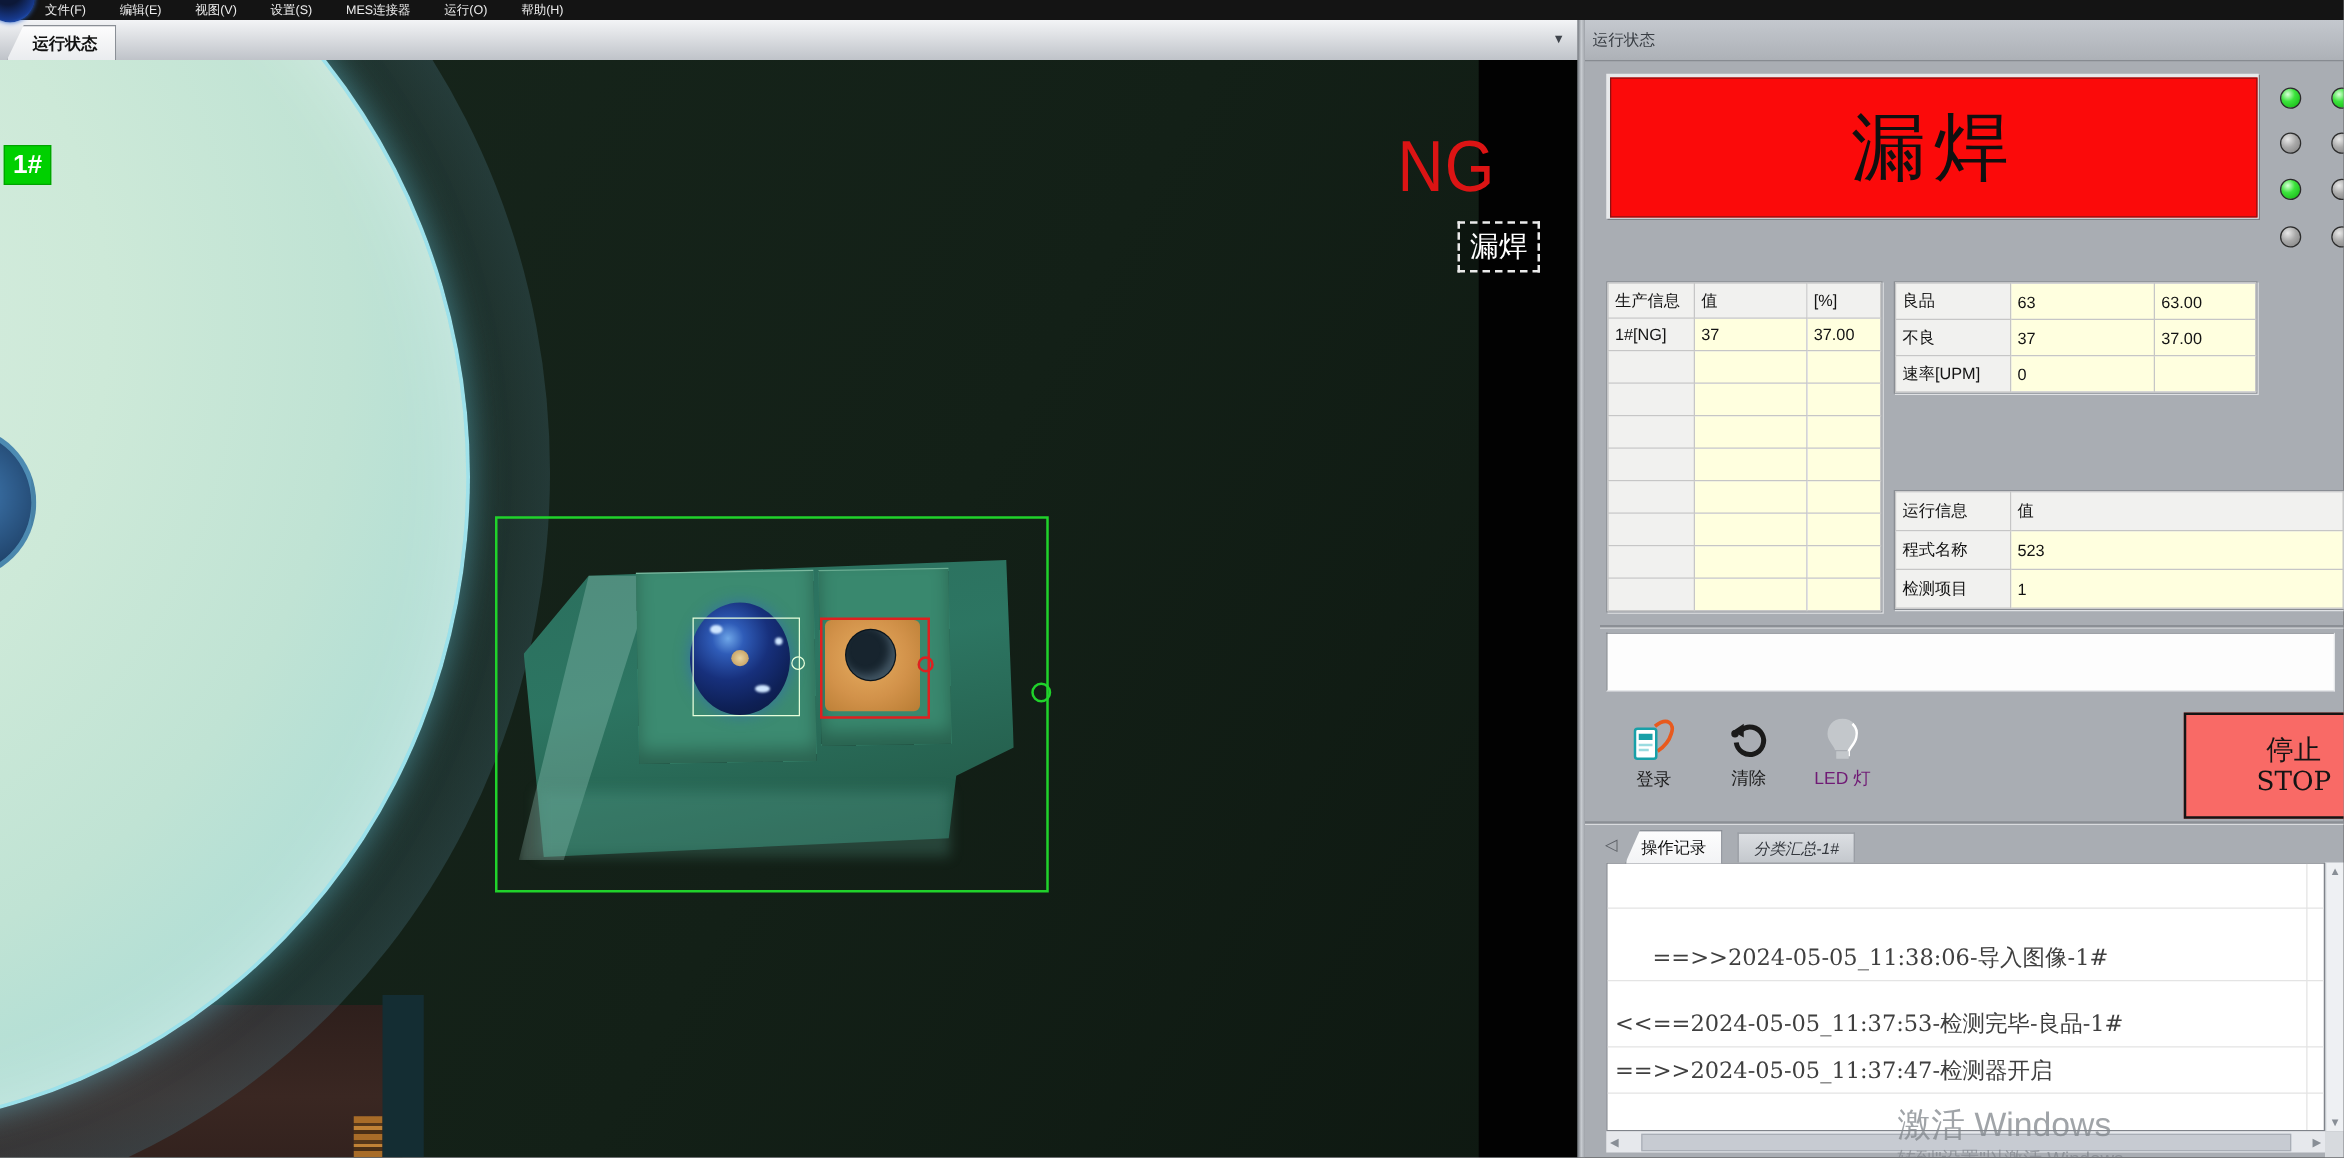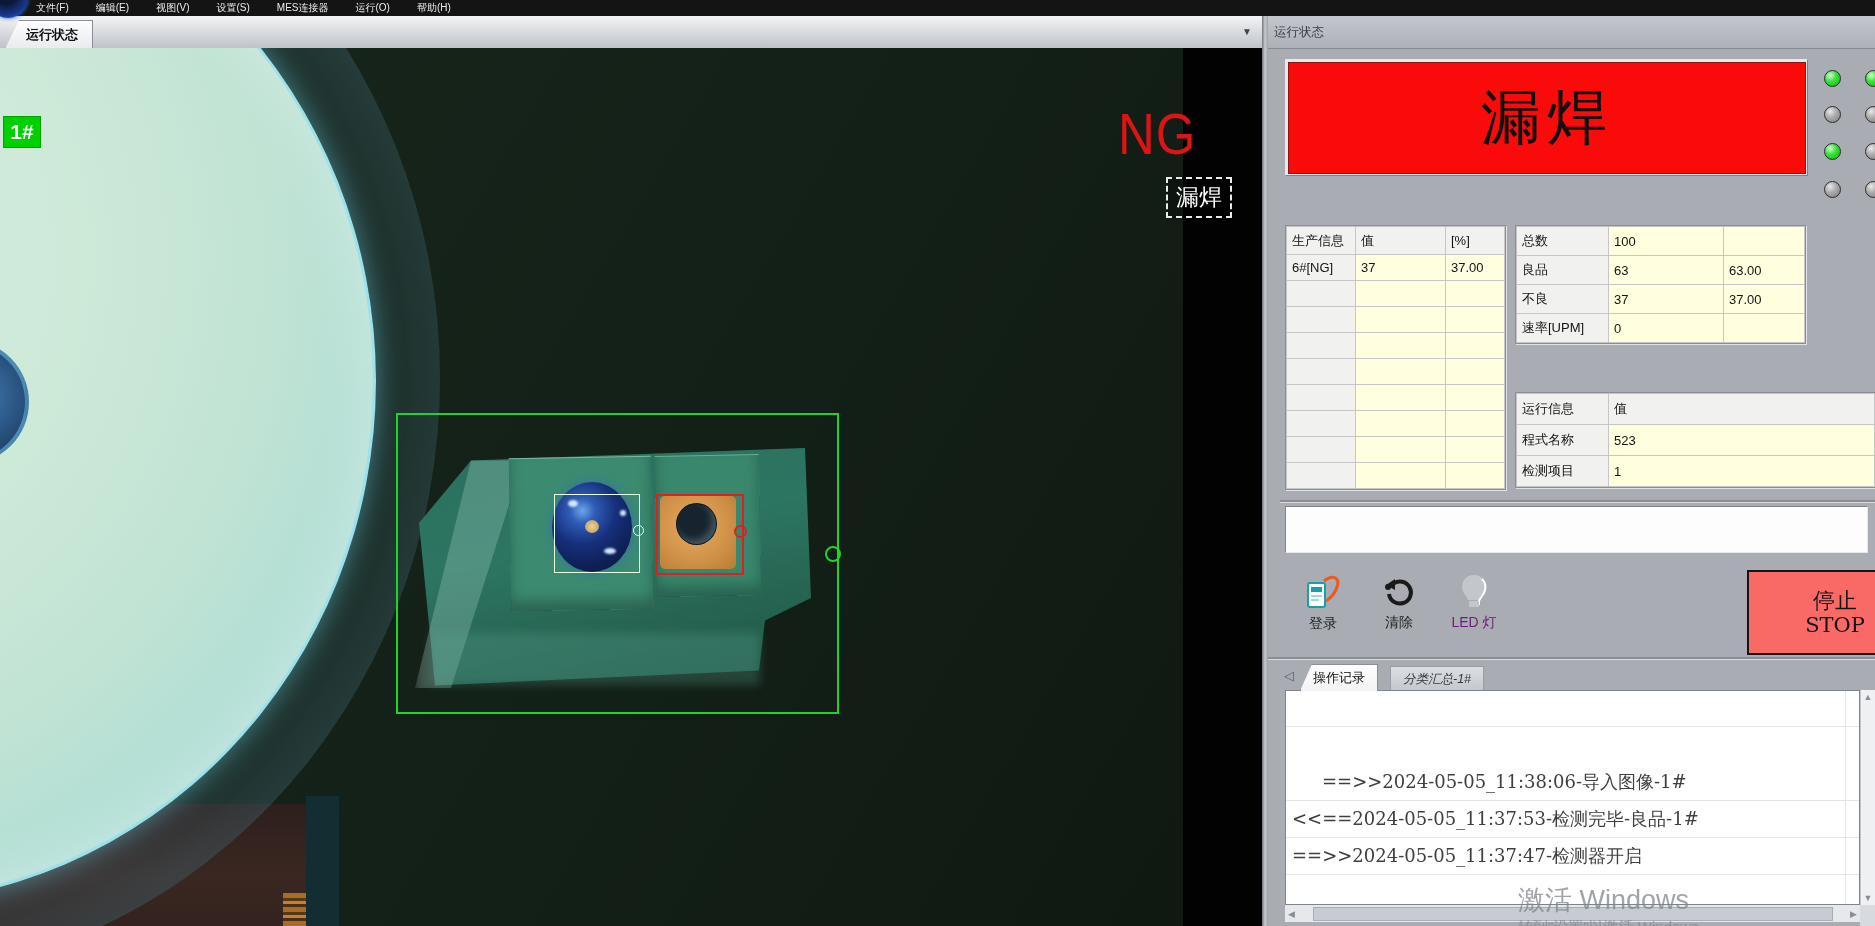--- a/index.html
+++ b/index.html
@@ -218,21 +218,21 @@
         <col style="width:90px">
         <col style="width:59px">
       </colgroup>
     <tbody>
         <tr style="height:28px">
       <td class="hdr">生产信息</td>
       <td class="hdr">值</td>
       <td class="hdr">[%]</td>
     </tr>
     <tr style="height:26px">
-      <td class="lbl">6#[NG]</td>
+      <td class="lbl">1#[NG]</td>
       <td class="val">37</td>
       <td class="val">37.00</td>
     </tr>
     <tr style="height:26px">
           <td class="lbl"></td>
           <td class="val"></td>
           <td class="val"></td>
         </tr>
     <tr style="height:26px">
           <td class="lbl"></td>
@@ -272,25 +272,20 @@
   </tbody>
     </table>
 
   <table class="grid" style="left:1516px;top:226px;width:288px;">
     <colgroup>
         <col style="width:92px">
         <col style="width:115px">
         <col style="width:81px">
       </colgroup>
     <tbody>
-        <tr style="height:29px">
-      <td class="lbl">总数</td>
-      <td class="val">100</td>
-      <td class="val"></td>
-    </tr>
     <tr style="height:29px">
       <td class="lbl">良品</td>
       <td class="val">63</td>
       <td class="val">63.00</td>
     </tr>
     <tr style="height:29px">
       <td class="lbl">不良</td>
       <td class="val">37</td>
       <td class="val">37.00</td>
     </tr>
@@ -365,21 +360,21 @@
   <div id="tabback" class="abs">◁</div>
   <div id="tab-ops" class="logtab">
     <span>操作记录</span>
   </div>
   <div id="tab-sum" class="logtab">
     <span>分类汇总-1#</span>
   </div>
 
   <div id="logbox" class="abs">
     <div class="logrow" style="top:0;height:36px;"></div>
-    <div class="logrow" style="top:73px;padding-left:36px;">==&gt;&gt;2024-05-05_11:38:06-导入图像-1#</div>
+    <div class="logrow" style="top:57px;padding-left:36px;">==&gt;&gt;2024-05-05_11:38:06-导入图像-1#</div>
     <div class="logrow" style="top:110px;">&lt;&lt;==2024-05-05_11:37:53-检测完毕-良品-1#</div>
     <div class="logrow" style="top:147px;">==&gt;&gt;2024-05-05_11:37:47-检测器开启</div>
     <div id="logcol"></div>
   </div>
 
   <div id="vsb" class="abs">
     <span class="sbarrow">▲</span>
     <span class="sbarrow">▼</span>
   </div>
   <div id="hsb" class="abs">

